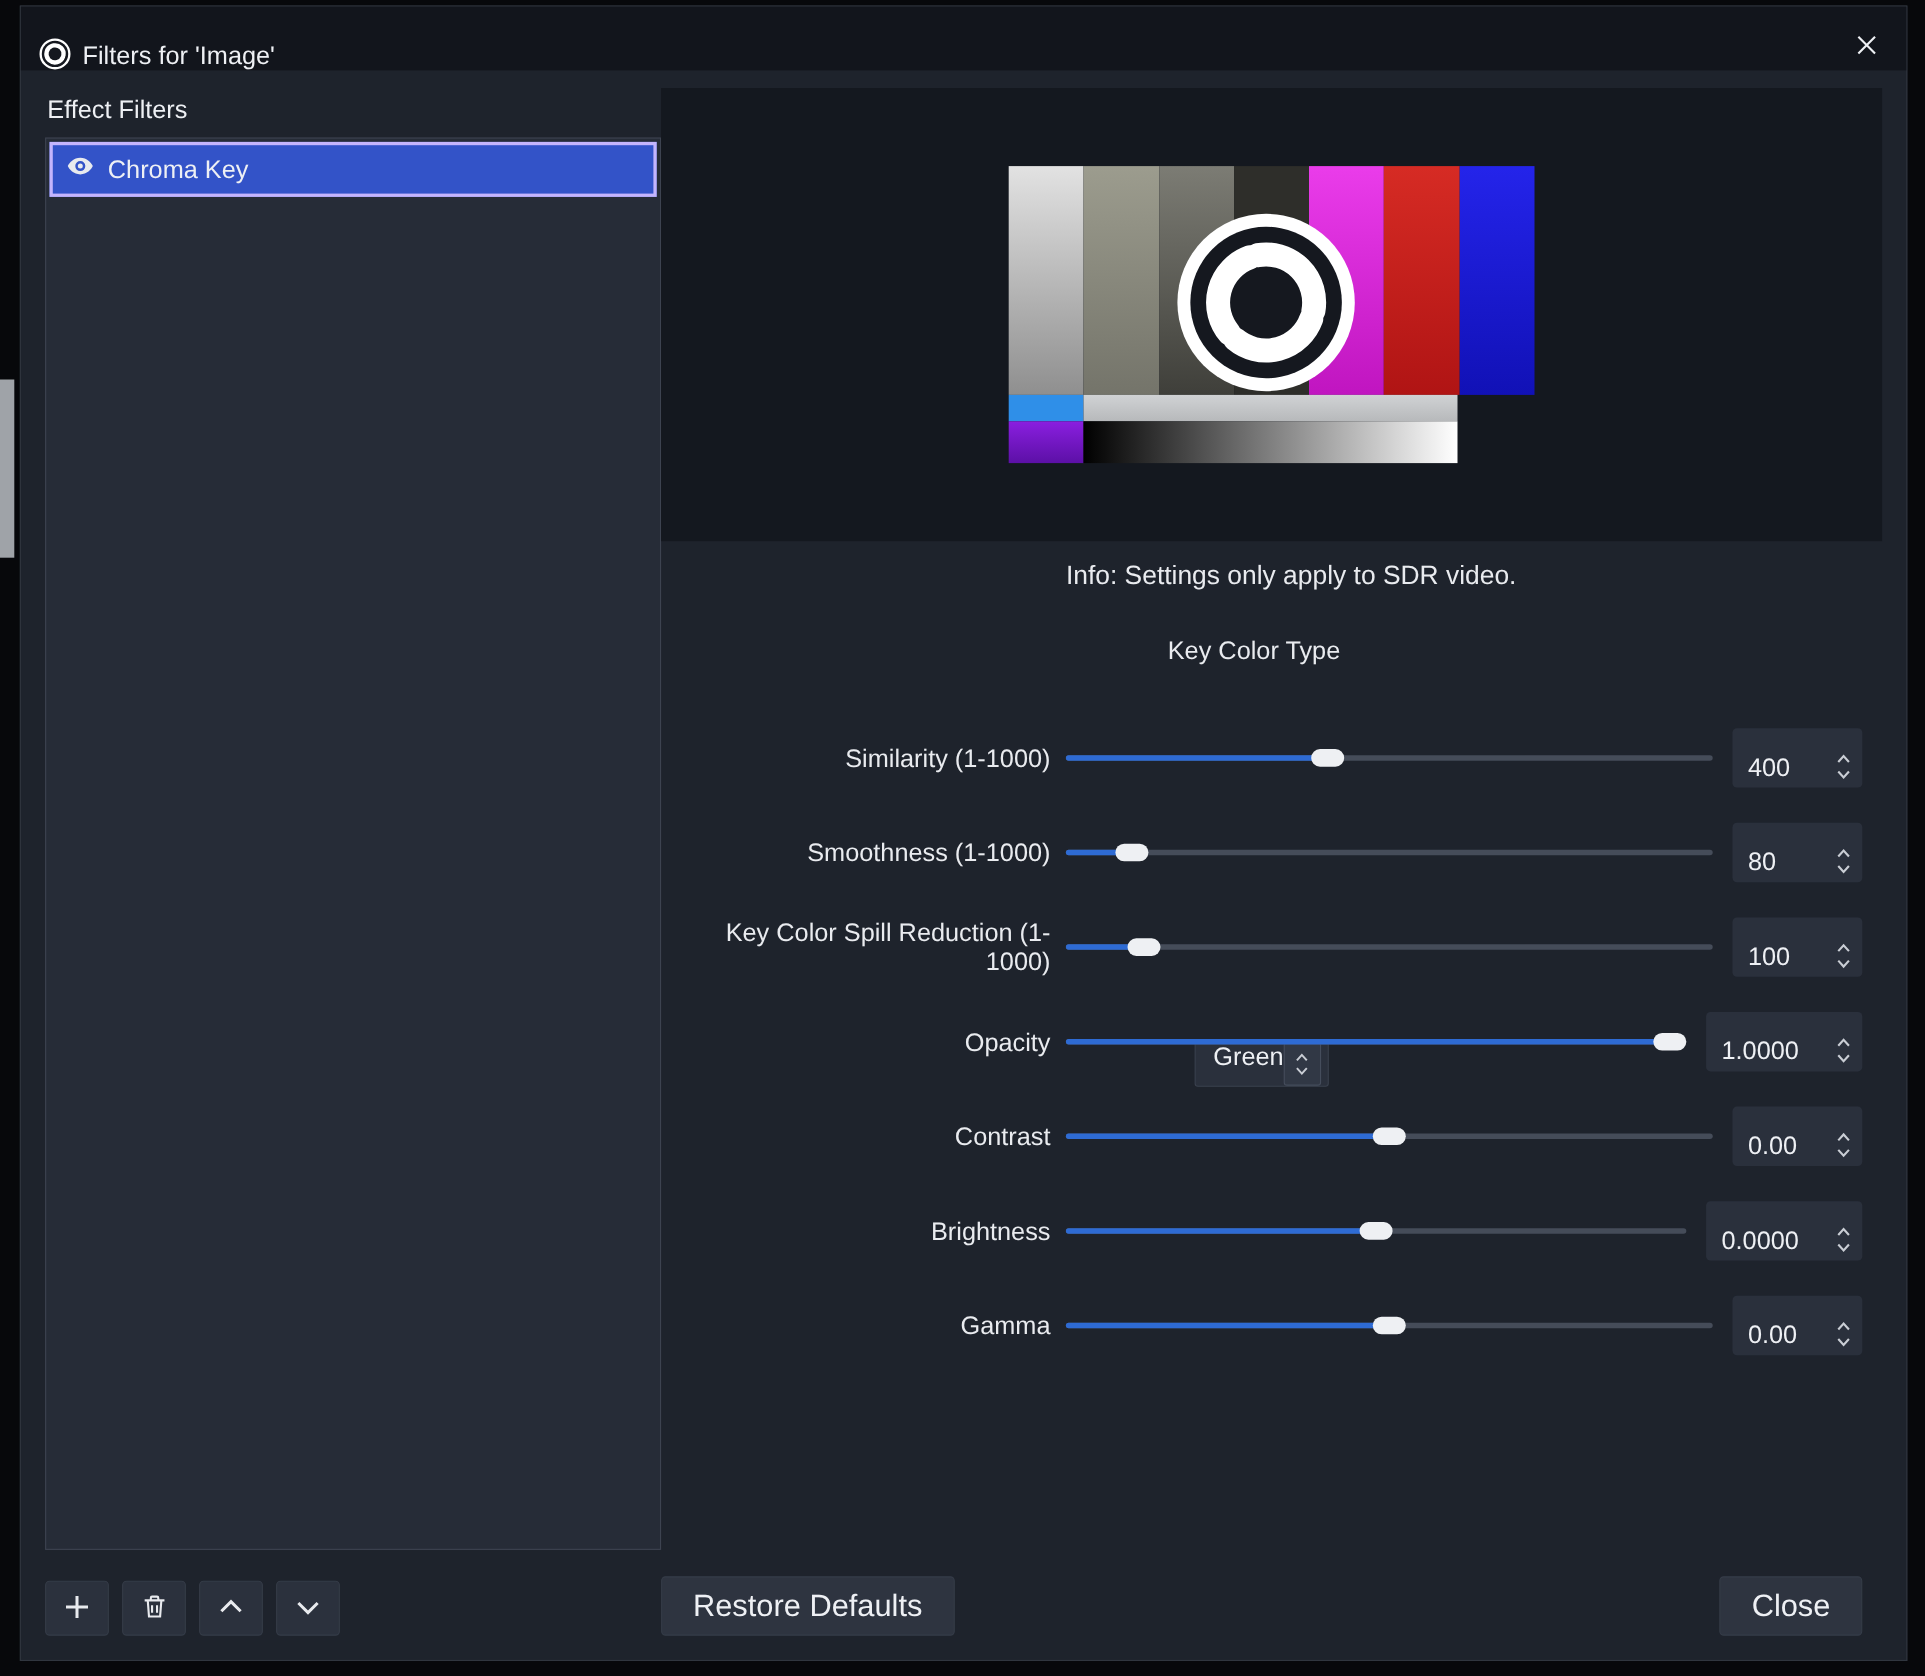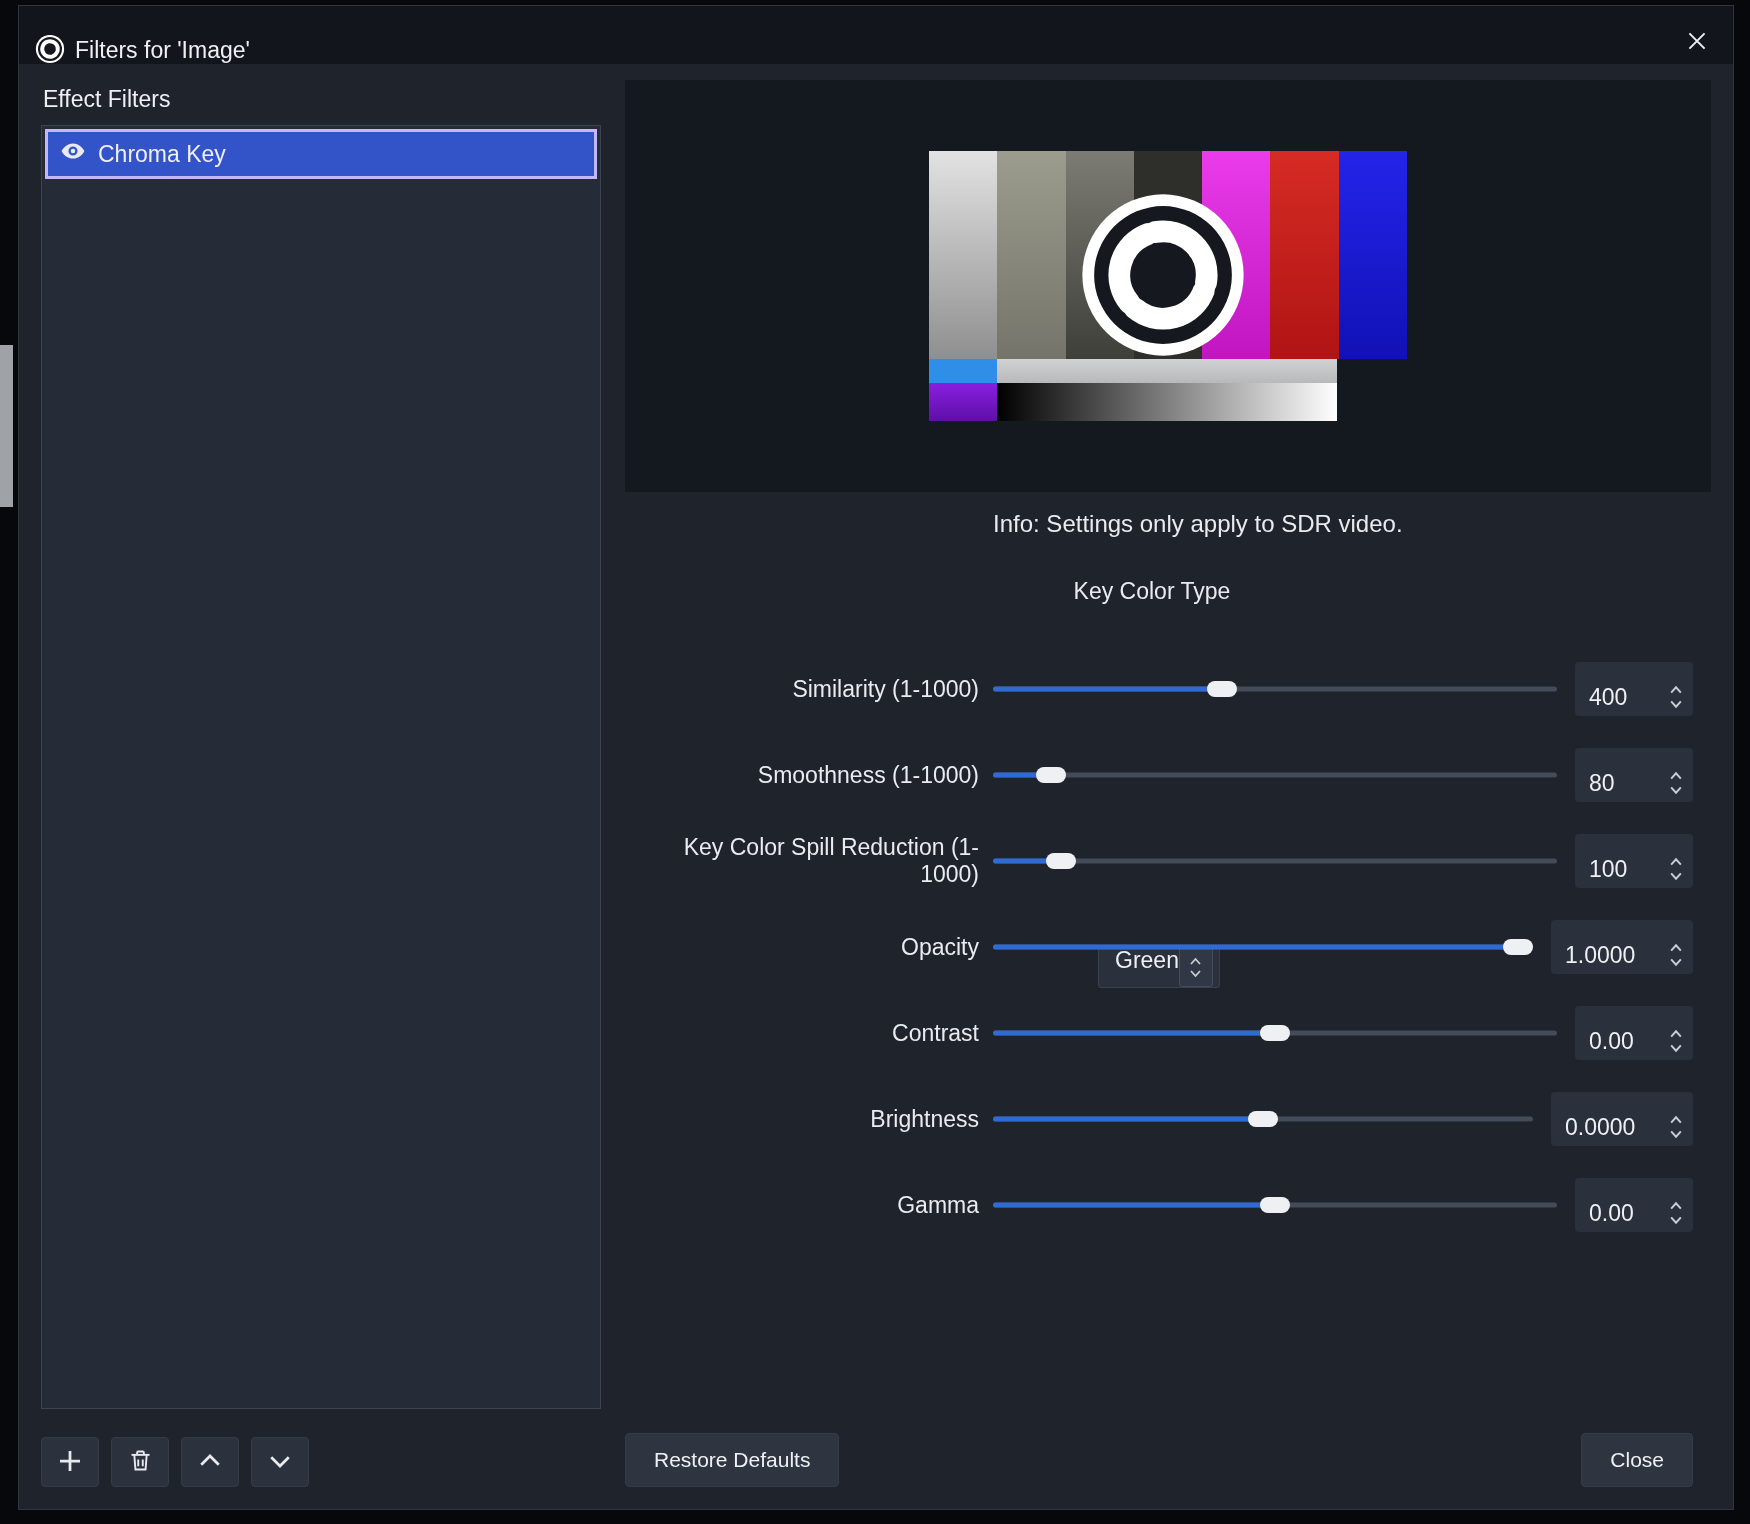--- a/index.html
+++ b/index.html
@@ -31,21 +31,21 @@
   .titlebar .app-icon { width: 30px; height: 30px; margin-right: 10px; }
   .titlebar .title { font-size: 23px; color: #eef0f4; }
   .close-btn {
     margin-left: auto; width: 44px; height: 44px;
     background: none; border: none; cursor: pointer;
     display: flex; align-items: center; justify-content: center;
   }
   
   .dlg-body {
     flex: 1; display: flex;
-    padding: 16px 22px 22px 22px; gap: 24px;
+    padding: 16px 22px 22px 22px; 
     min-height: 0;
   }
   .left-col { flex: 0 0 560px; display: flex; flex-direction: column; min-height: 0; }
   .left-heading { font-size: 23px; margin: 6px 0 12px 2px; color: #eef0f4; }
   .listbox {
     flex: 1; margin-bottom: 28px;
     background: #262c37;
     border: 1px solid #3d4350;
     padding: 3px;
     overflow: hidden;
@@ -143,21 +143,21 @@
   .spin-btns button { background: none; border: none; padding: 0; line-height: 0; cursor: pointer; }
   
   .footer {
     margin-top: auto;
     display: flex; justify-content: space-between; align-items: flex-end;
     padding-right: 18px;
   }
   .footer button {
     height: 54px; border: 1px solid #353c48; border-radius: 4px;
     background: #2e3440; color: #eef0f4;
-    font-size: 21px; font-family: inherit;
+    font-size: 28px; font-family: inherit;
     padding: 0 28px; cursor: pointer;
   }
 </style>
 </head>
 <body>
 
 <div class="bg-sliver"></div>
 
 <div class="dialog">
 

